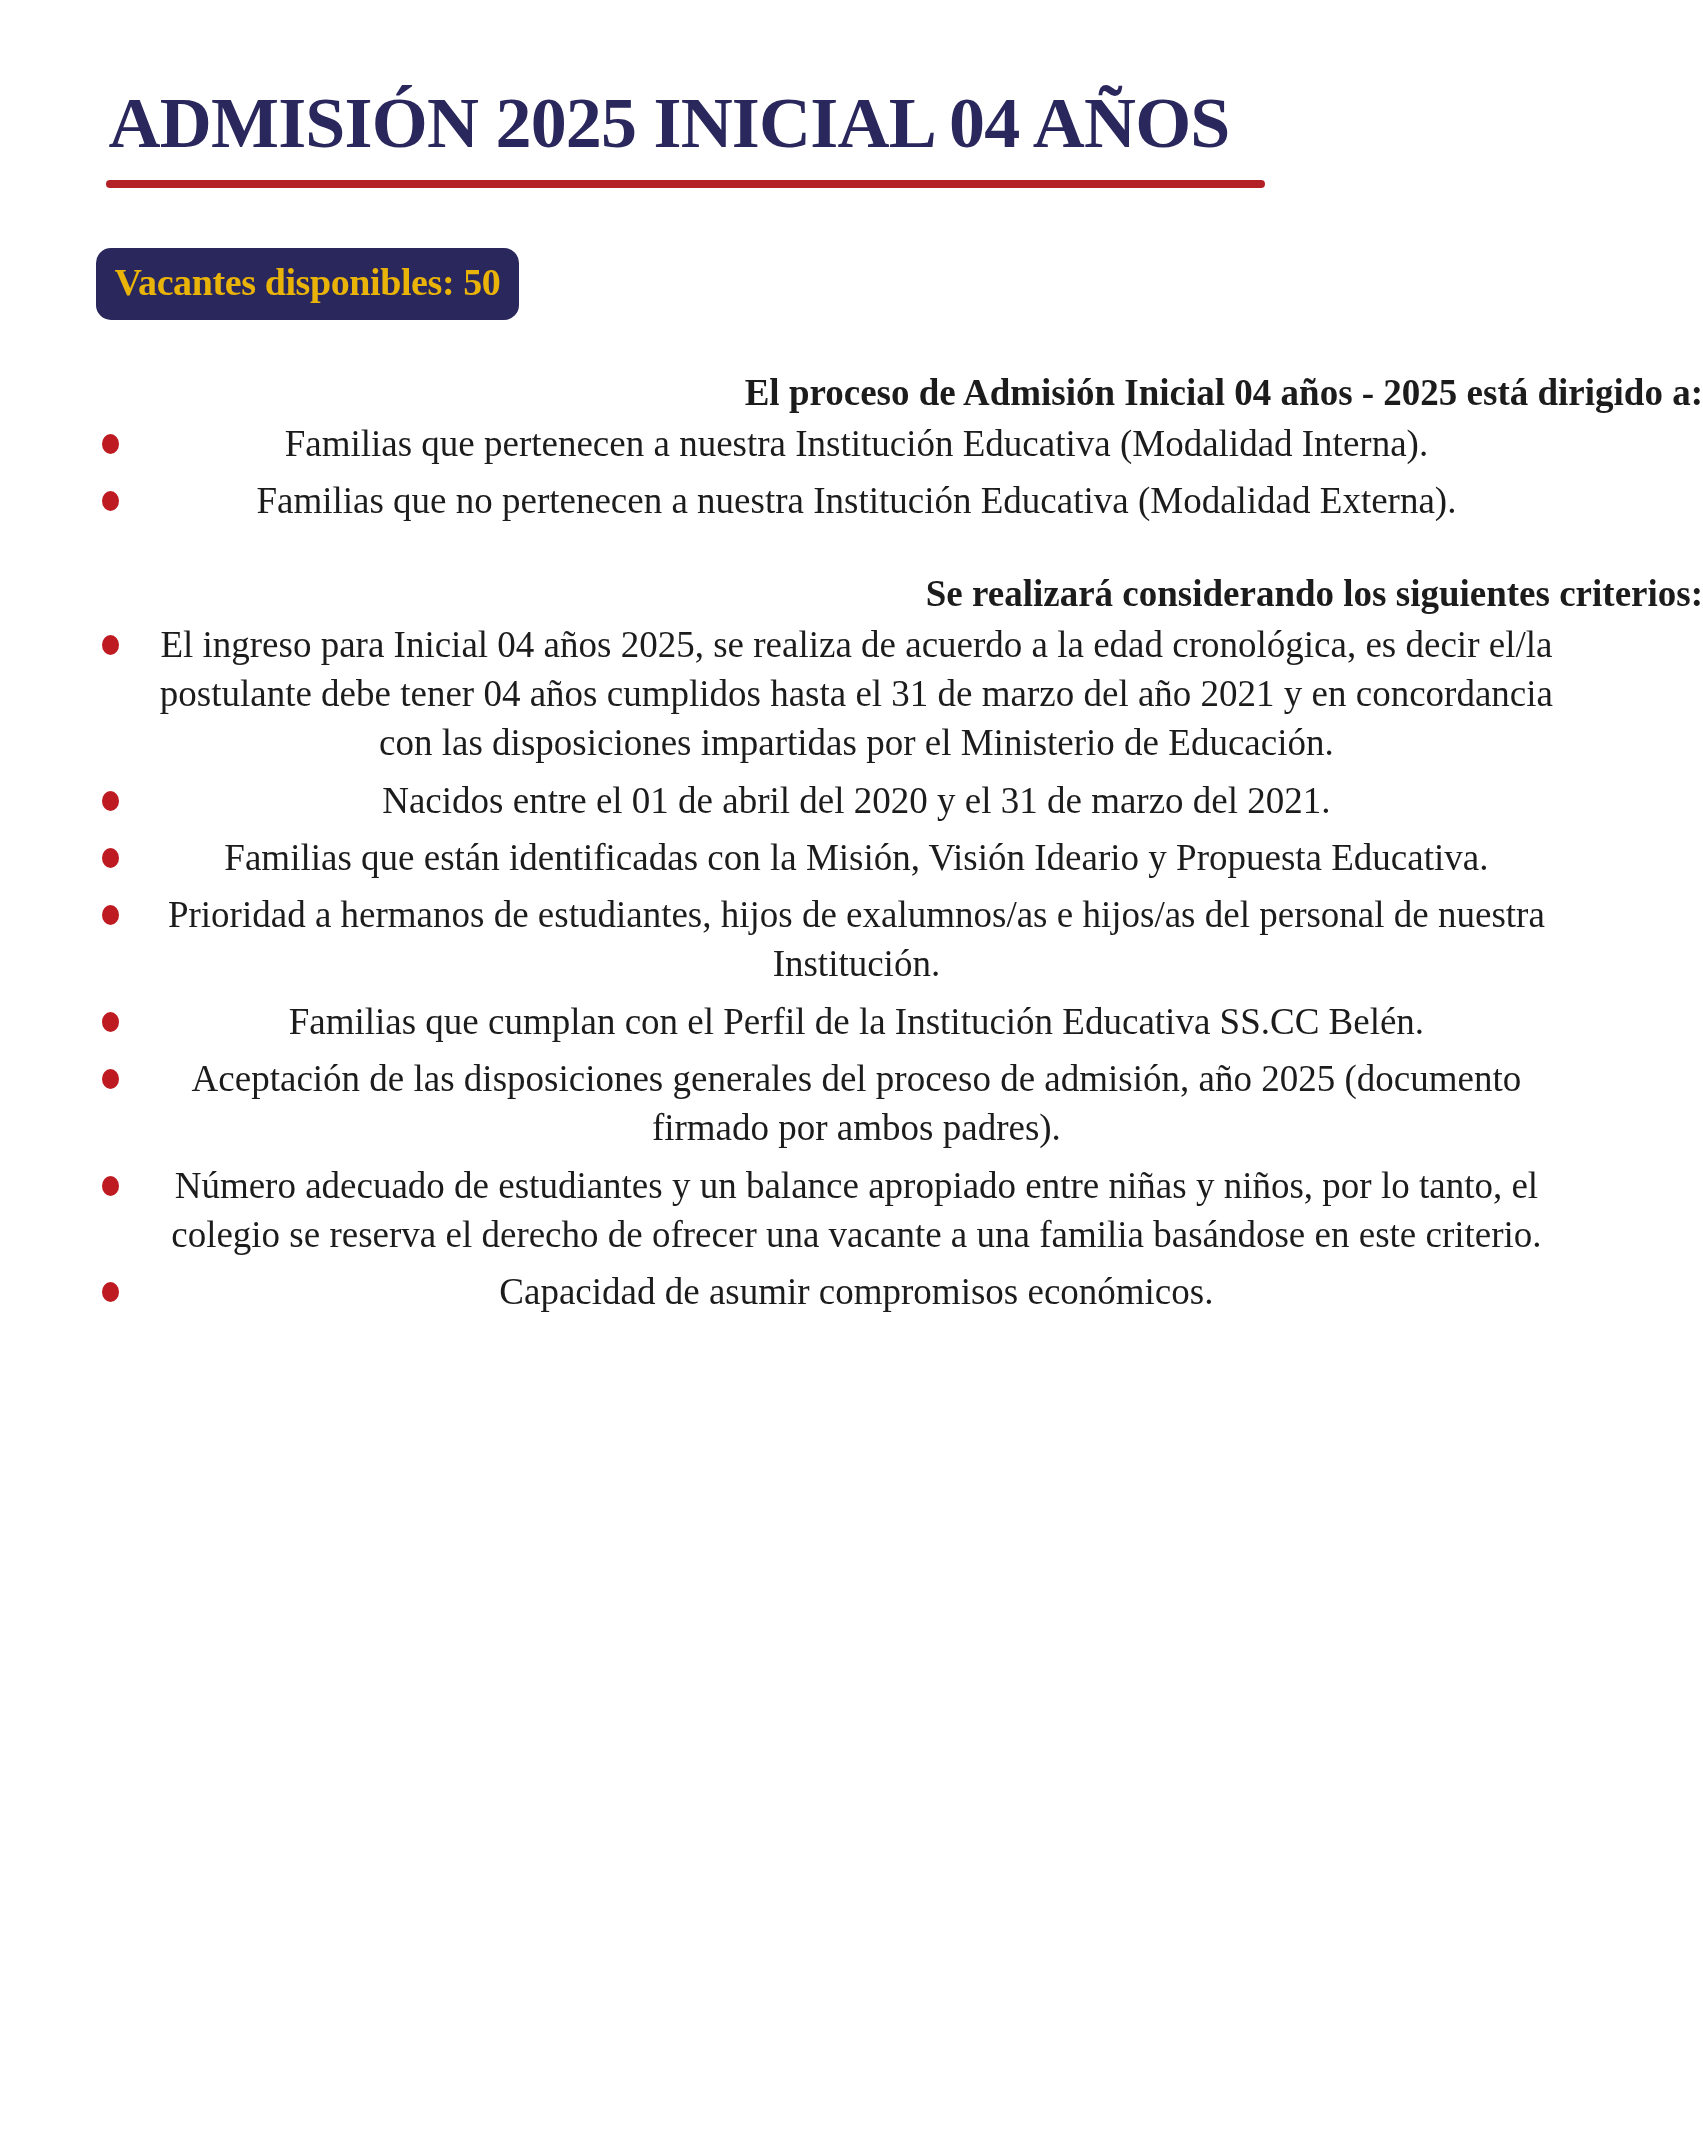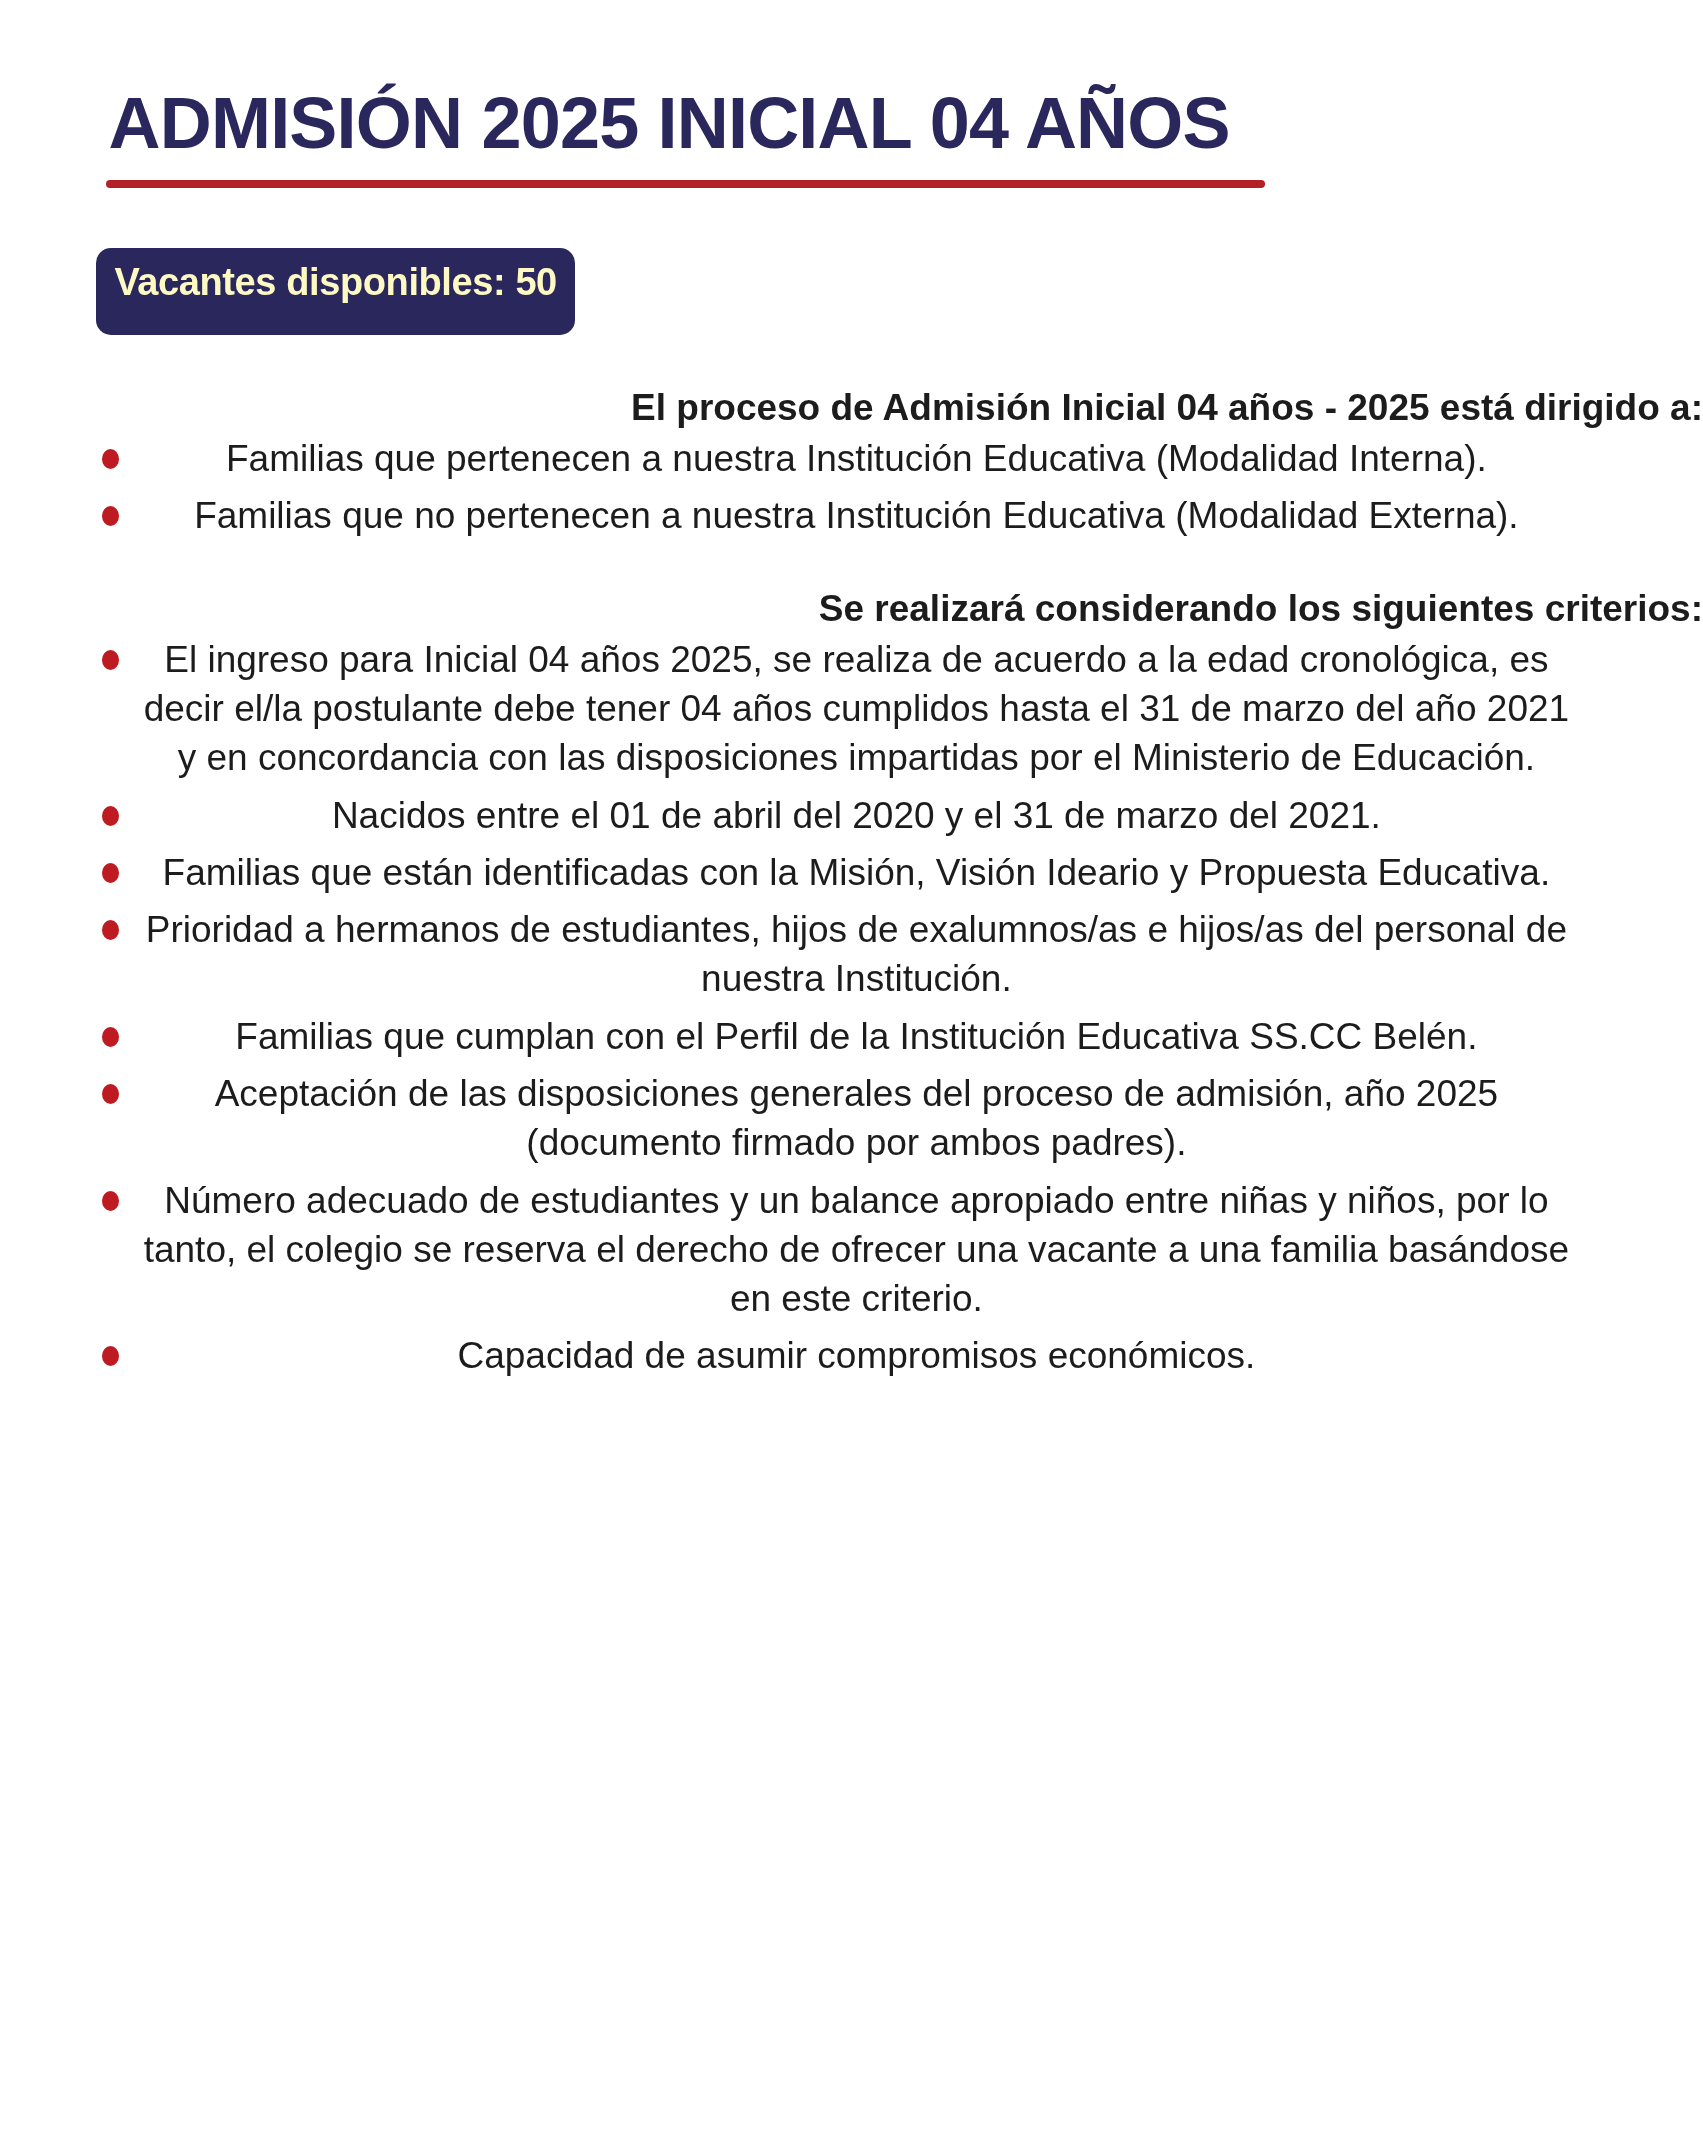--- a/index.html
+++ b/index.html
@@ -2,21 +2,21 @@
 <html style="--navy: #2A275D; --red-line: #B32025; --red-bullet: #BE1A21; --ink: #1C1C1C; --paper: #FFFFFF;font-size:13.4px"><head>
 <meta charset="utf-8">
 <style>
   :root {
     --navy: #2A275D;
     --red-line: #B32025;
     --red-bullet: #BE1A21;
     --ink: #1C1C1C;
     --paper: #FFFFFF;
   }
-  * { margin: 0; padding: 0; box-sizing: border-box; }
+  * { margin: 0; padding: 0; box-sizing: border-box; font-family: Liberation Serif, serif; }
   html, body { margin: 0; }
   body {
     width: 1703px;
     height: 2148px;
     background: var(--paper);
     font-family: "Liberation Sans", sans-serif;
     color: var(--ink);
     overflow: hidden;
   }
   .page {
@@ -37,26 +37,26 @@
   .title-underline {
     margin: 21px 0 0 10px;
     width: 1159px;
     height: 8.4px;
     border-radius: 4.2px;
     background: var(--red-line);
   }
   .vacancies-badge {
     display: inline-block;
     margin-top: 60px;
-    height: 87px;
+    height: 72px;
     line-height: 68px;
     padding: 0 18.5px;
     border-radius: 15px;
     background: var(--navy);
-    color: #fef9c3;
+    color: #eab308;
     font-size: 38px;
     font-weight: 700;
     letter-spacing: -0.4px;
   }
   .section-heading {
     margin: 48px 0 0 14.3px;
     font-size: 37px;
     font-weight: 700;
     line-height: 49px;
     color: var(--ink);

